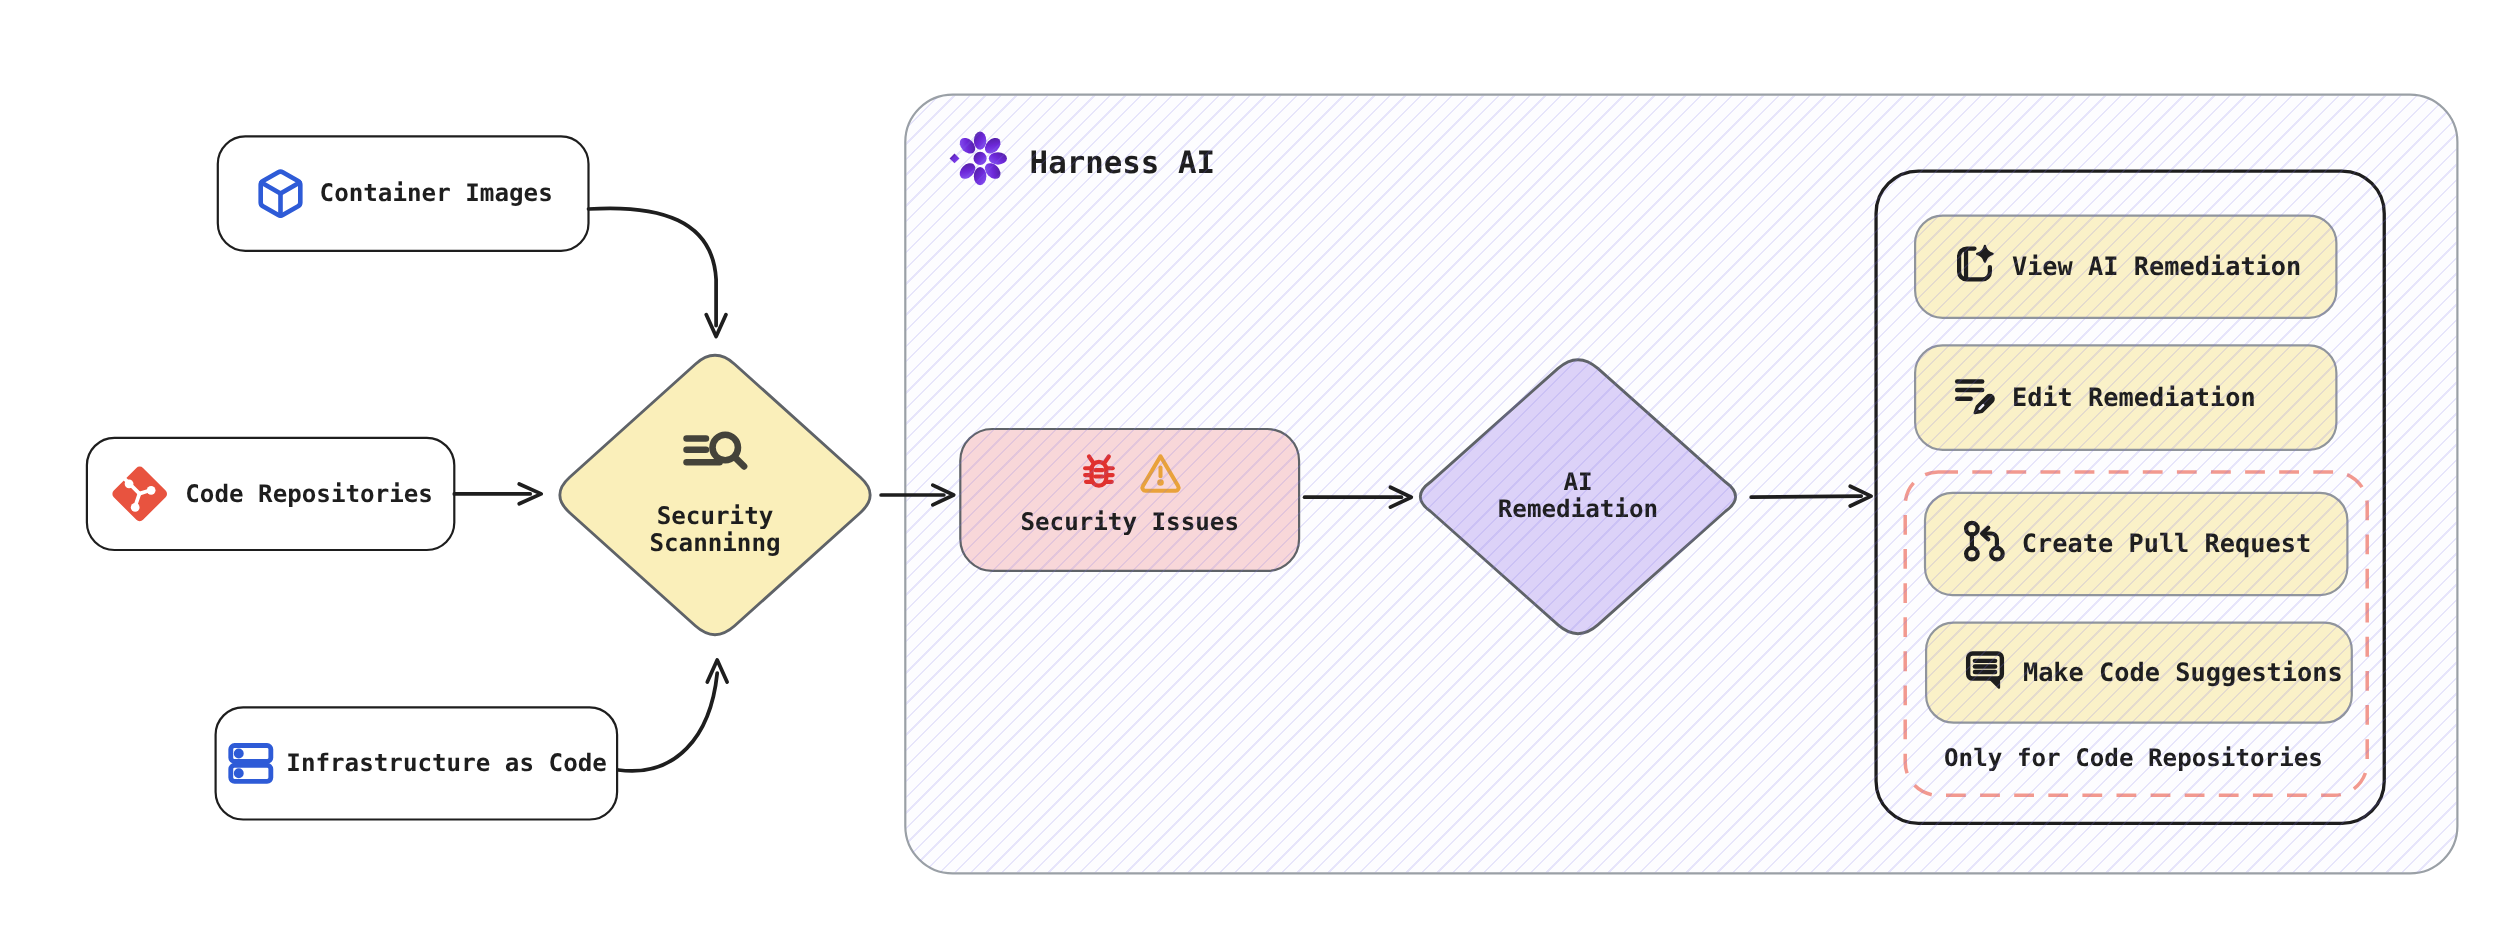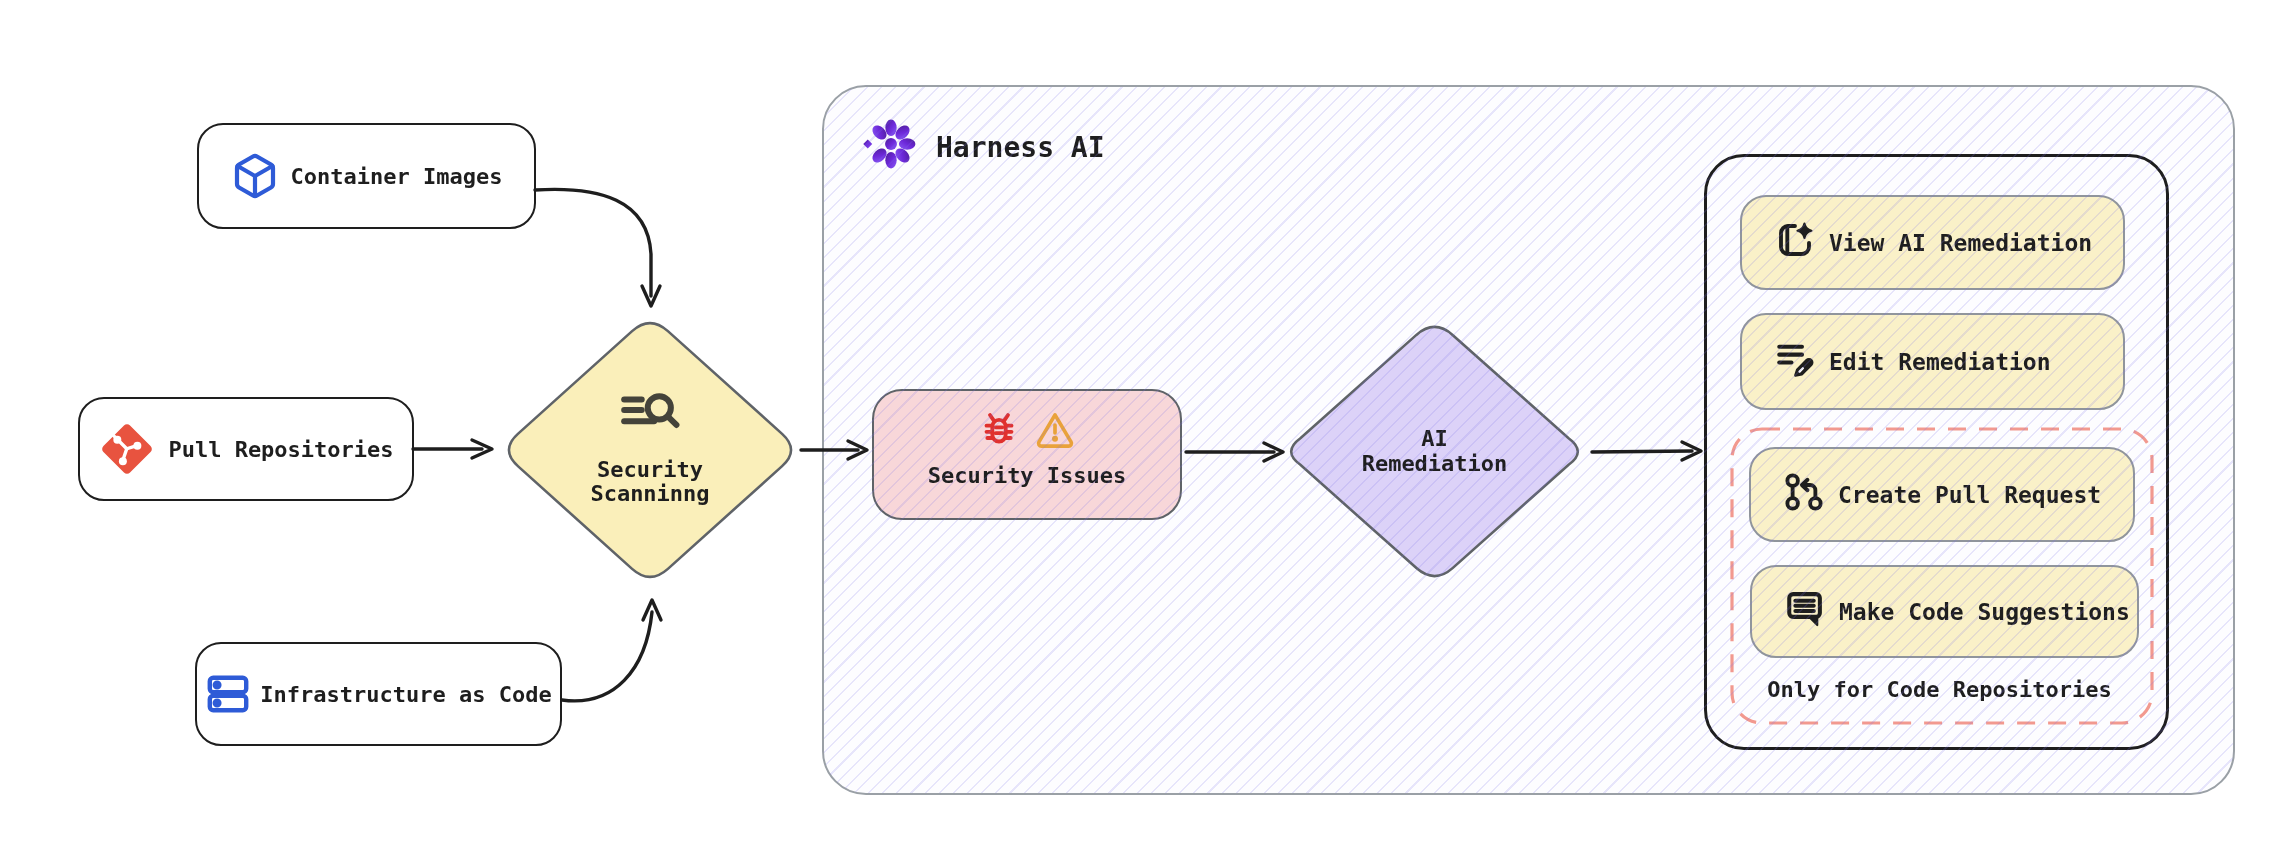--- a/index.html
+++ b/index.html
@@ -210,21 +210,21 @@
         <path d="M23.8 23.8 L21.2 31.5"></path>
         <path d="M23.8 23.8 L29.5 22"></path>
       </g>
       <g fill="#ffffff">
         <circle cx="16" cy="16.4" r="3.3"></circle>
         <circle cx="20.6" cy="34.2" r="3.3"></circle>
         <circle cx="32.6" cy="21.3" r="3.3"></circle>
       </g>
     </svg>
   </span>
-  <span>Pull Repositories</span>
+  <span>Code Repositories</span>
 </div>
 
 <div class="src-node" style="left:195px;top:642px;width:363px;height:100px;gap:9px;text-align:center;">
   <span class="ico">
     <svg width="46" height="46" viewBox="0 0 24 24" fill="none" stroke="#2e5bd7" stroke-width="2.3" stroke-linecap="round" stroke-linejoin="round">
       <rect x="2.5" y="3.5" width="19" height="7.6" rx="1.8"></rect>
       <rect x="2.5" y="12.9" width="19" height="7.6" rx="1.8"></rect>
       <circle cx="6.3" cy="7.3" r="1.2" fill="#2e5bd7"></circle>
       <circle cx="6.3" cy="16.7" r="1.2" fill="#2e5bd7"></circle>
     </svg>

